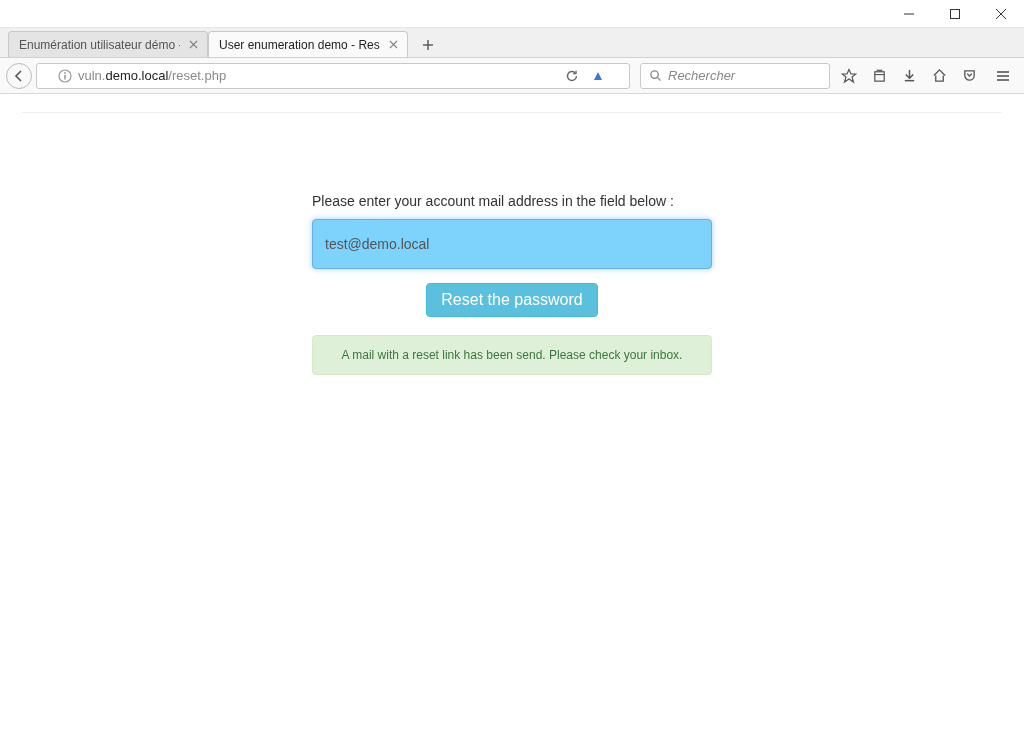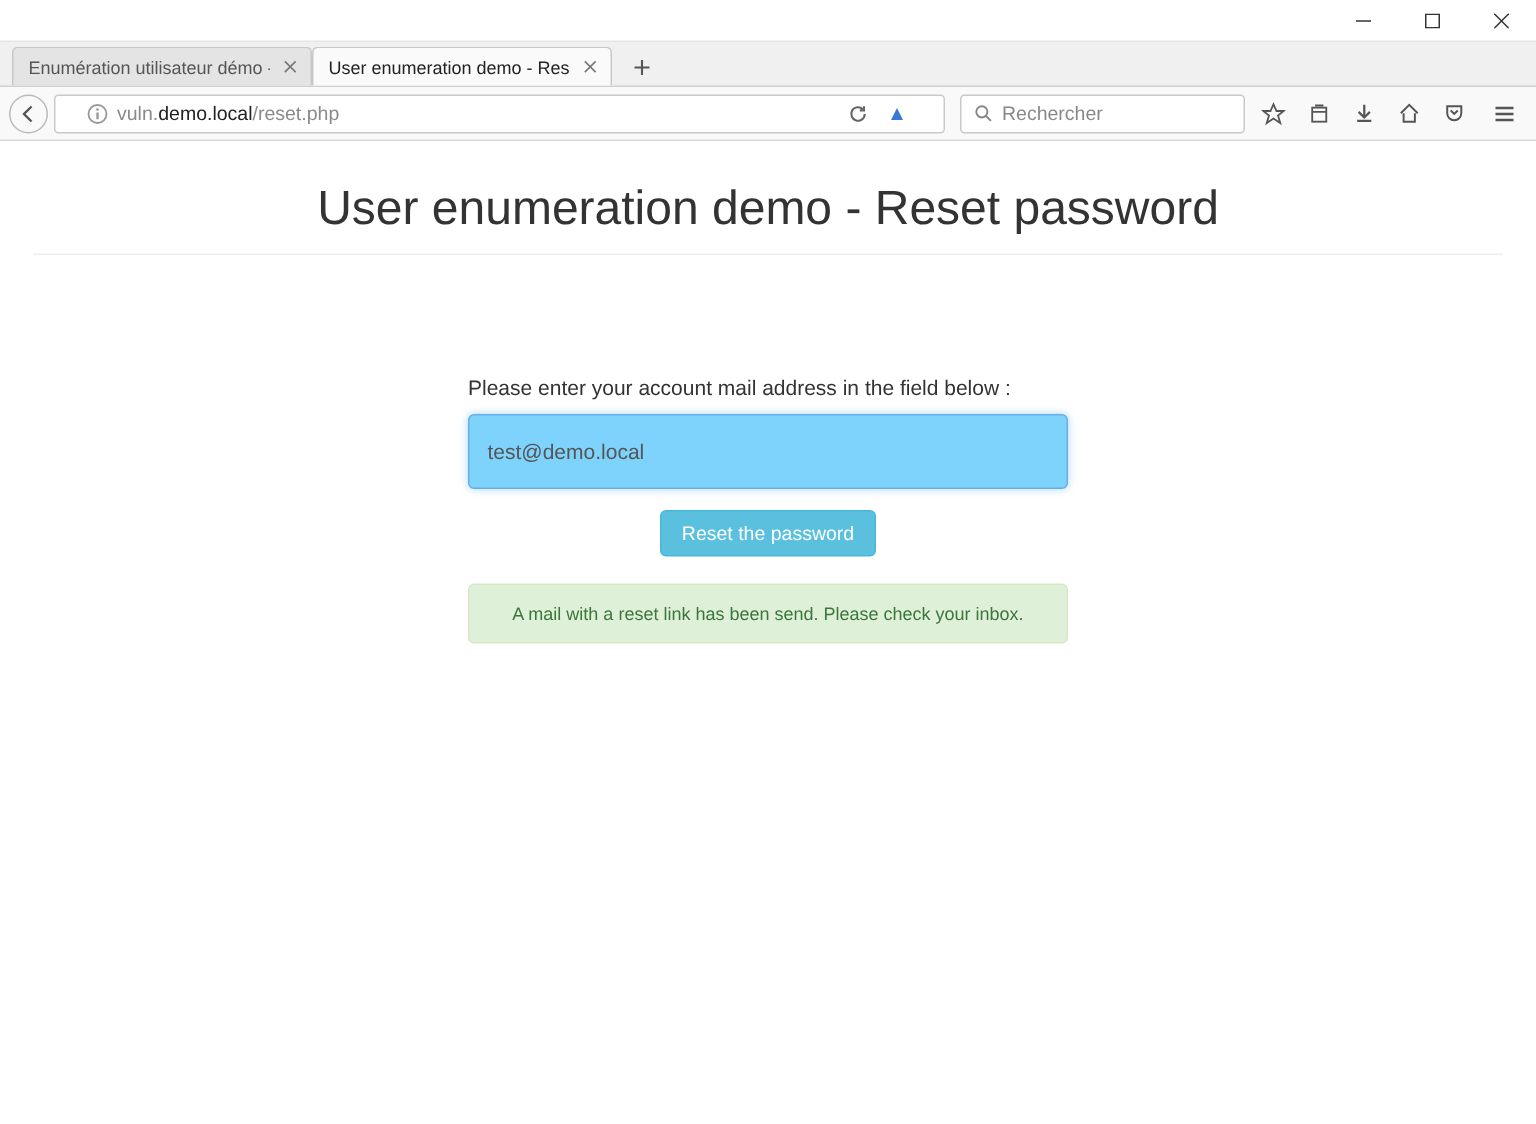--- a/index.html
+++ b/index.html
@@ -78,21 +78,21 @@
   }
   .url-info { color:#999; display:flex; align-items:center; }
   .url-text { flex:1; color:#8a8a8a; }
   .url-text .dark { color:#222; }
   .right-icons { display:flex; align-items:center; gap:0; }
   .right-icons .tool-btn { width:30px; }
   .searchbox {
     width:190px; height:26px;
     border:1px solid #c9c9c9; border-radius:3px; background:#fff;
     display:flex; align-items:center; gap:6px; padding:0 8px;
-    font-size:13px; color:#888; 
+    font-size:13px; color:#888; font-style:italic;
   }
   .searchbox svg { flex-shrink:0; }
   .hamburger { margin-left:4px; }
 
   
   .viewport {
     flex:1 1 auto;
     background:#fff;
     overflow:auto;
     padding: 8px 4px 4px 4px;
@@ -132,21 +132,21 @@
     font-family:inherit;
   }
   .btn-row { text-align:center; margin-top:14px; }
   .btn-primary {
     display:inline-block;
     background:#5bc0de;
     color:#fff;
     border:1px solid #46b8da;
     border-radius:4px;
     padding:7px 14px;
-    font-size:13px;
+    font-size:16px;
     font-family:inherit;
     cursor:pointer;
   }
   .alert-success {
     margin-top:18px;
     background:#dff0d8;
     border:1px solid #d6e9c6;
     color:#3c763d;
     border-radius:4px;
     padding:12px 15px;
@@ -278,21 +278,20 @@
           <line x1="2" y1="4" x2="14" y2="4" stroke="#555" stroke-width="1.6"></line>
           <line x1="2" y1="8" x2="14" y2="8" stroke="#555" stroke-width="1.6"></line>
           <line x1="2" y1="12" x2="14" y2="12" stroke="#555" stroke-width="1.6"></line>
         </svg>
     </div>
   </div>
 </div>
 
 <div class="viewport">
   <div class="page-inner">
-    <h1 class="page-title">User enumeration demo - Reset password</h1>
     <hr class="sep">
     <div class="form-wrap">
       <span class="form-label">Please enter your account mail address in the field below :</span>
       <input class="email-input" type="text" value="test@demo.local" style="">
       <div class="btn-row">
         <button class="btn-primary">Reset the password</button>
       </div>
       <div class="alert-success">A mail with a reset link has been send. Please check your inbox.</div>
     </div>
   </div>

